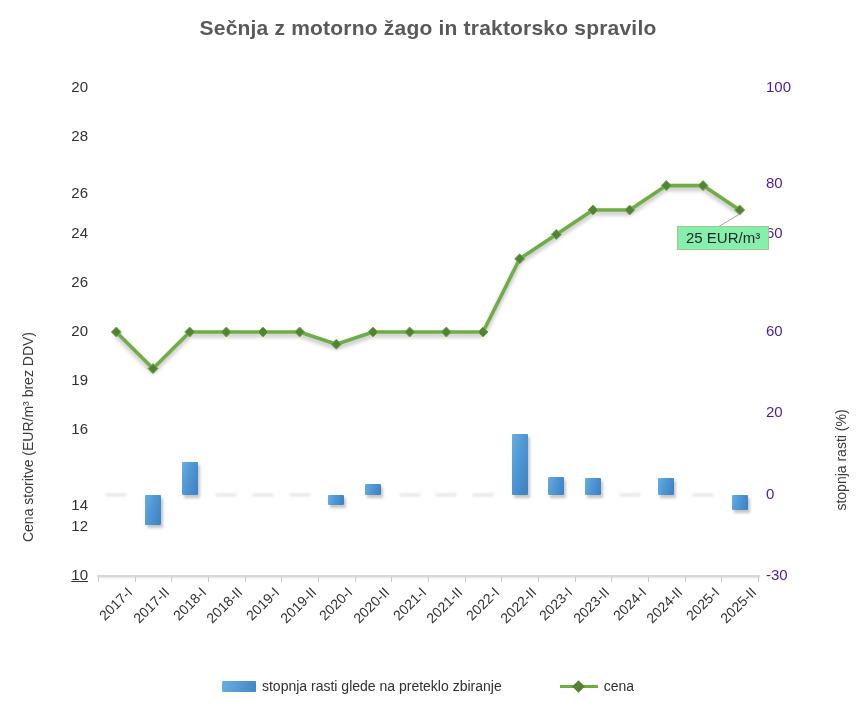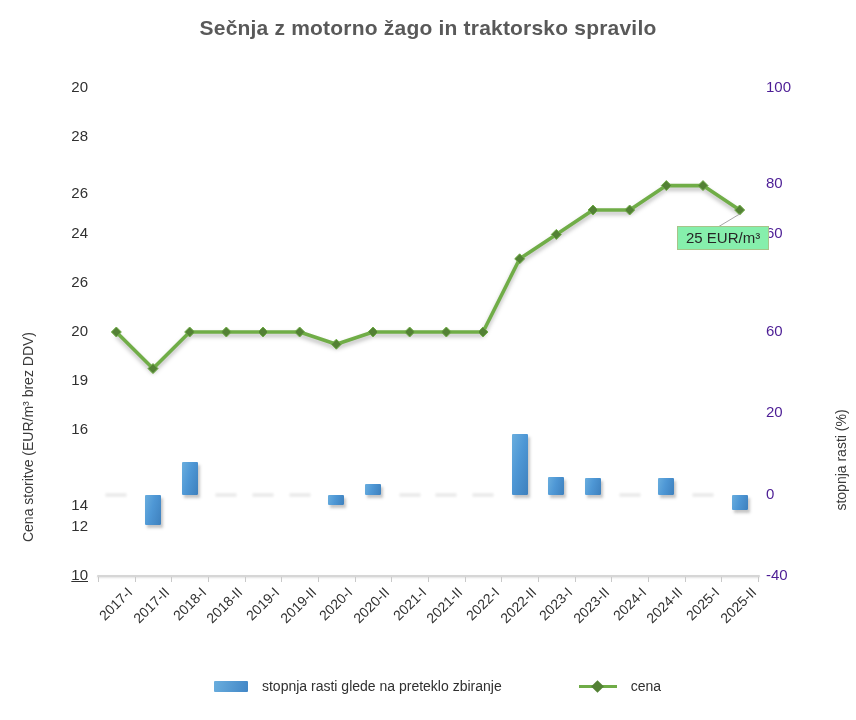--- a/index.html
+++ b/index.html
@@ -21,21 +21,21 @@
        background:linear-gradient(105deg,#6aaede 0%,#4e97d5 45%,#3e80bd 100%);
        box-shadow:2px 3px 3px rgba(90,90,90,.35);}
   .zero-dash{position:absolute;width:22px;height:4px;background:#ececec;
              border-radius:2px;filter:blur(1px);}
   #line-svg{position:absolute;left:0;top:0;pointer-events:none;}
   .annotation-box{position:absolute;left:677px;top:226px;background:#86efac;
                   border:1.5px solid #a7c489;padding:2px 8px 3px 8px;font-size:15px;
                   color:#262626;white-space:nowrap;}
   .legend{position:absolute;left:0;top:678px;width:856px;display:flex;
           justify-content:center;align-items:center;gap:58px;}
-  .legend-item{display:flex;align-items:center;gap:14px;font-size:14px;color:#303030;margin-left:19px;}
+  .legend-item{display:flex;align-items:center;gap:6px;font-size:14px;color:#303030;}
   .swatch-bar{width:34px;height:11px;border-radius:1px;
               background:linear-gradient(105deg,#6aaede,#4186c6);}
   .swatch-line{position:relative;width:38px;height:11px;}
   .swatch-line .ln{position:absolute;left:0;top:4px;width:38px;height:3px;background:#6fac47;}
   .swatch-line .dm{position:absolute;left:14px;top:1px;width:9px;height:9px;
                    background:#538135;transform:rotate(45deg);}
 </style>
 </head>
 <body>
 
@@ -55,21 +55,21 @@
       <div class="ytick" style="top: 517.2px;">12</div>
       <div class="ytick" style="top: 566px; text-decoration: underline;">10</div>
     </div>
   <div id="y-right">
       <div class="ytick-r" style="top: 78px;">100</div>
       <div class="ytick-r" style="top: 146px; margin-top: 28px;">80</div>
       <div class="ytick-r" style="top: 224px;">60</div>
       <div class="ytick-r" style="top: 322px;">60</div>
       <div class="ytick-r" style="top: 403.333px;">20</div>
       <div class="ytick-r" style="top: 484.667px;">0</div>
-      <div class="ytick-r" style="top: 566px;">-40</div>
+      <div class="ytick-r" style="top: 566px;">-30</div>
     </div>
 
   <div class="axis-title" style="left:20px;top:437px;">Cena storitve (EUR/m³ brez DDV)</div>
   <div class="axis-title" style="left:833px;top:460px;">stopnja rasti (%)</div>
 
   <div id="bars">
       <div class="zero-dash" style="left: 105.333px; top: 492.667px;"></div>
       <div class="bar" style="left: 145px; top: 494.667px; height: 30.5px;"></div>
       <div class="bar" style="left: 181.667px; top: 461.727px; height: 32.94px;"></div>
       <div class="zero-dash" style="left: 215.333px; top: 492.667px;"></div>

